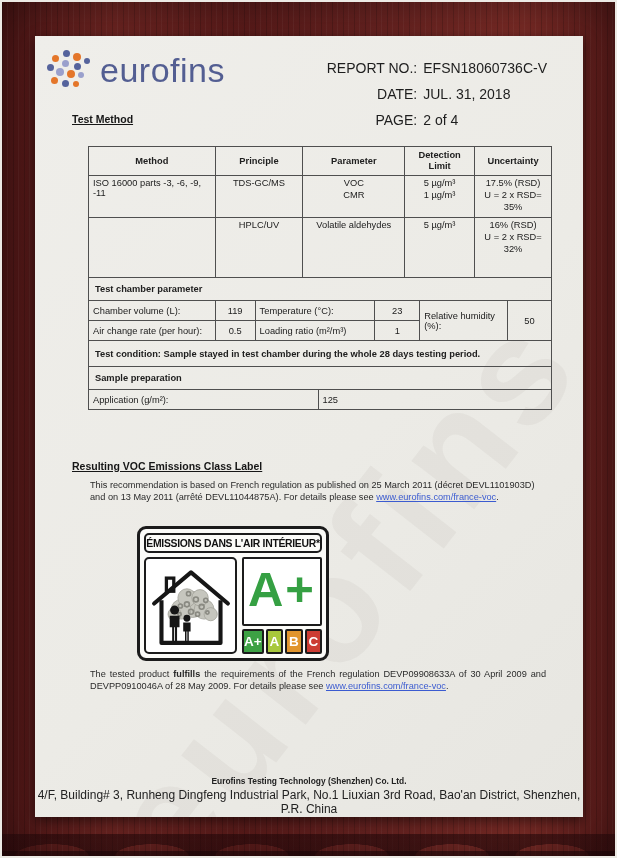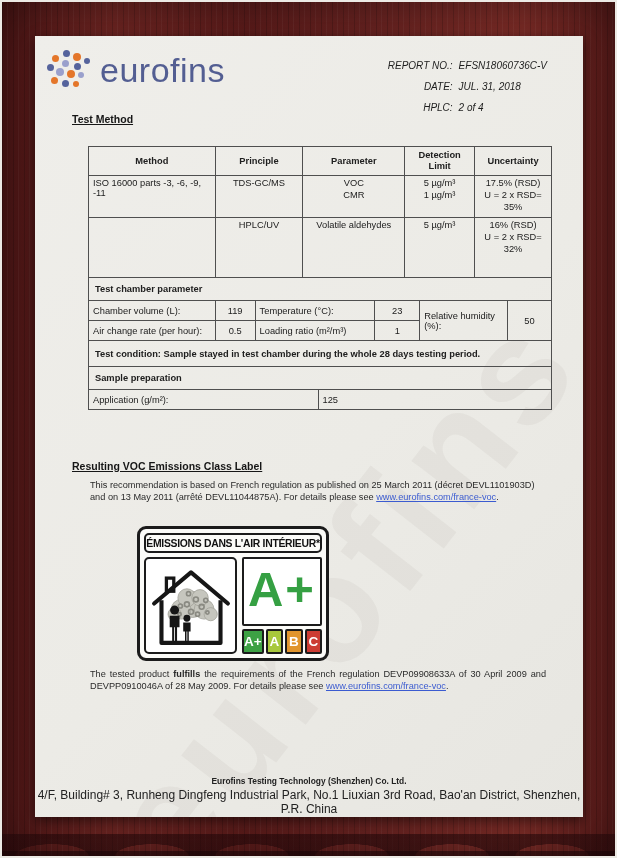--- a/index.html
+++ b/index.html
@@ -41,21 +41,21 @@
   .logo-mark { position:relative; width:46px; height:44px; }
   .logo-mark i { position:absolute; border-radius:50%; display:block; }
   .dot-o { background:#e4762a; }
   .dot-b { background:#55639c; }
   .dot-p { background:#9aa0cc; }
   .logo-text { font-size:34px; color:#535e92; margin-left:7px; letter-spacing:0.5px; line-height:1; padding-bottom:4px; }
 
   .report-meta {
     position:absolute; right:36px; top:24px;
     display:grid; grid-template-columns:auto auto; column-gap:6px; row-gap:10px;
-    font-size:10px; color:#1e1e1e;font-style:italic;
+    font-size:14px; color:#1e1e1e;
   }
   .report-meta .lab { text-align:right; }
 
   
   .h-ul { position:absolute; left:37px; font-size:10.5px; font-weight:bold; text-decoration:underline; color:#161616; }
   #h-test-method { top:77px; }
   #h-voc { top:424px; }
   .para { position:absolute; left:55px; font-size:9.2px; line-height:12.4px; color:#2a2a2a; }
   #p1 { top:443px; width:452px; }
   #p2 { top:632px; width:456px; text-align:justify; }
@@ -126,21 +126,21 @@
         <i class="dot-o" style="left:26px;top:31px;width:6px;height:6px;"></i>
       </div>
       <span class="logo-text">eurofins</span>
     </div>
 
     <div class="report-meta">
       <span class="lab">REPORT NO.:</span>
       <span class="val">EFSN18060736C-V</span>
       <span class="lab">DATE:</span>
       <span class="val">JUL. 31, 2018</span>
-      <span class="lab">HPLC:</span>
+      <span class="lab">PAGE:</span>
       <span class="val">2 of 4</span>
     </div>
 
     <div class="h-ul" id="h-test-method">Test Method</div>
 
     <div class="tbl-stack">
       <table class="tbl">
         <colgroup>
             <col style="width:127px">
             <col style="width:88px">

